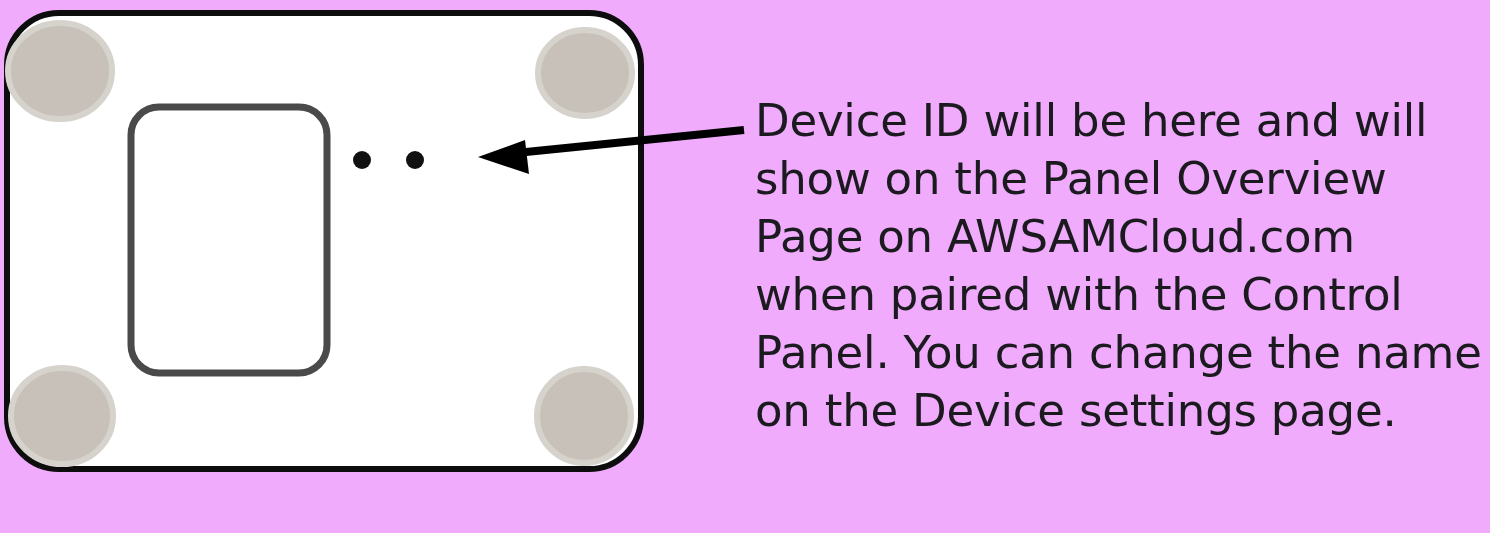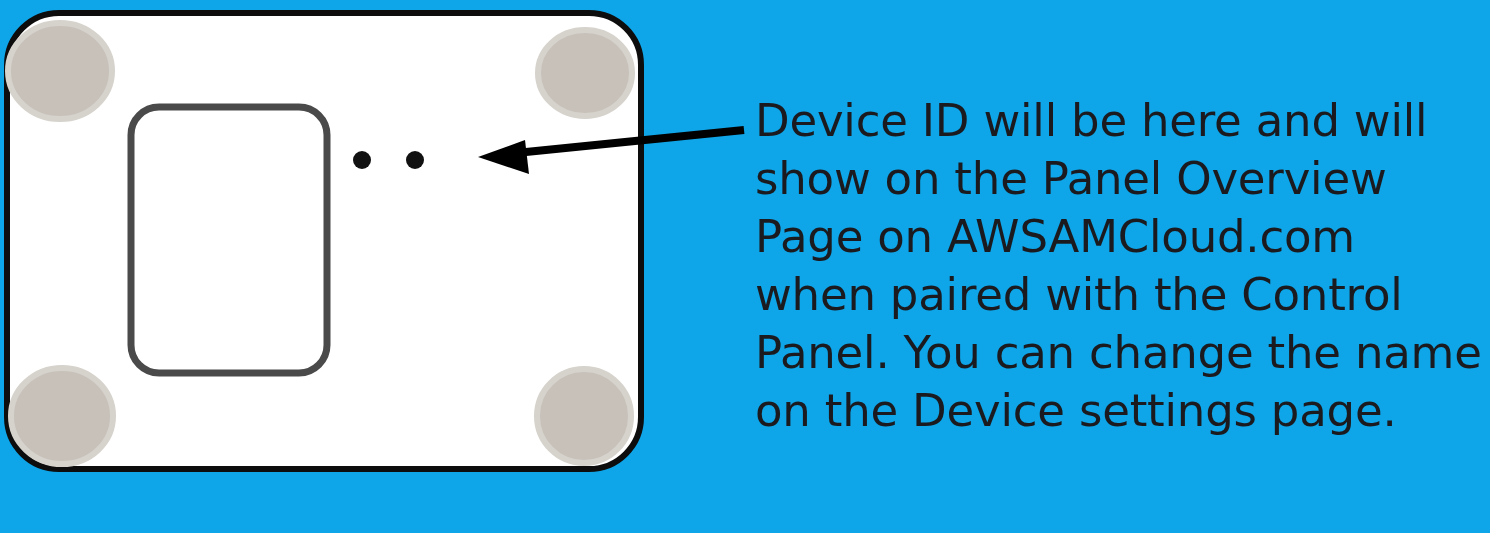--- a/index.html
+++ b/index.html
@@ -8,21 +8,21 @@
     padding: 0;
     background: #ffffff;
   }
   body {
     font-family: "DejaVu Sans", sans-serif;
   }
   #page {
     position: relative;
     width: 1490px;
     height: 533px;
-    background: #0ea5e9;
+    background: #f0abfc;
     overflow: hidden;
   }
 
   
   #device-illustration {
     position: absolute;
     left: 0;
     top: 0;
     width: 700px;
     height: 533px;

